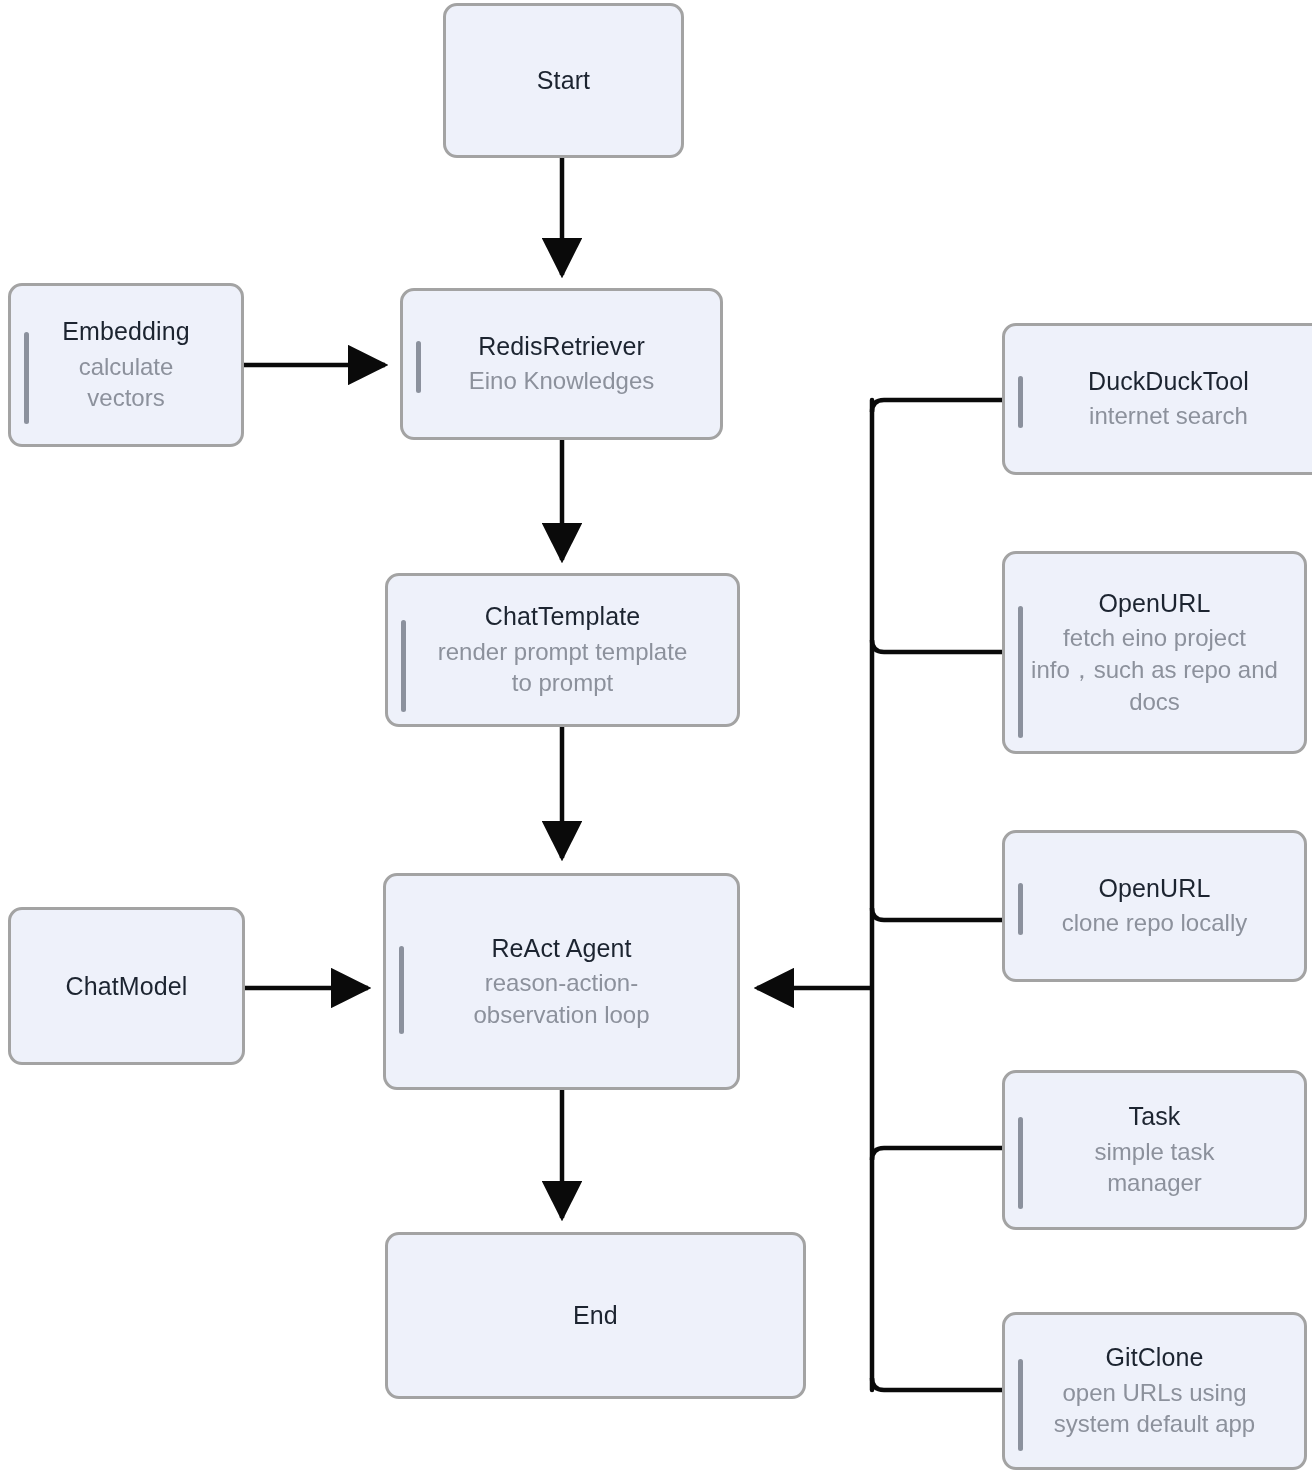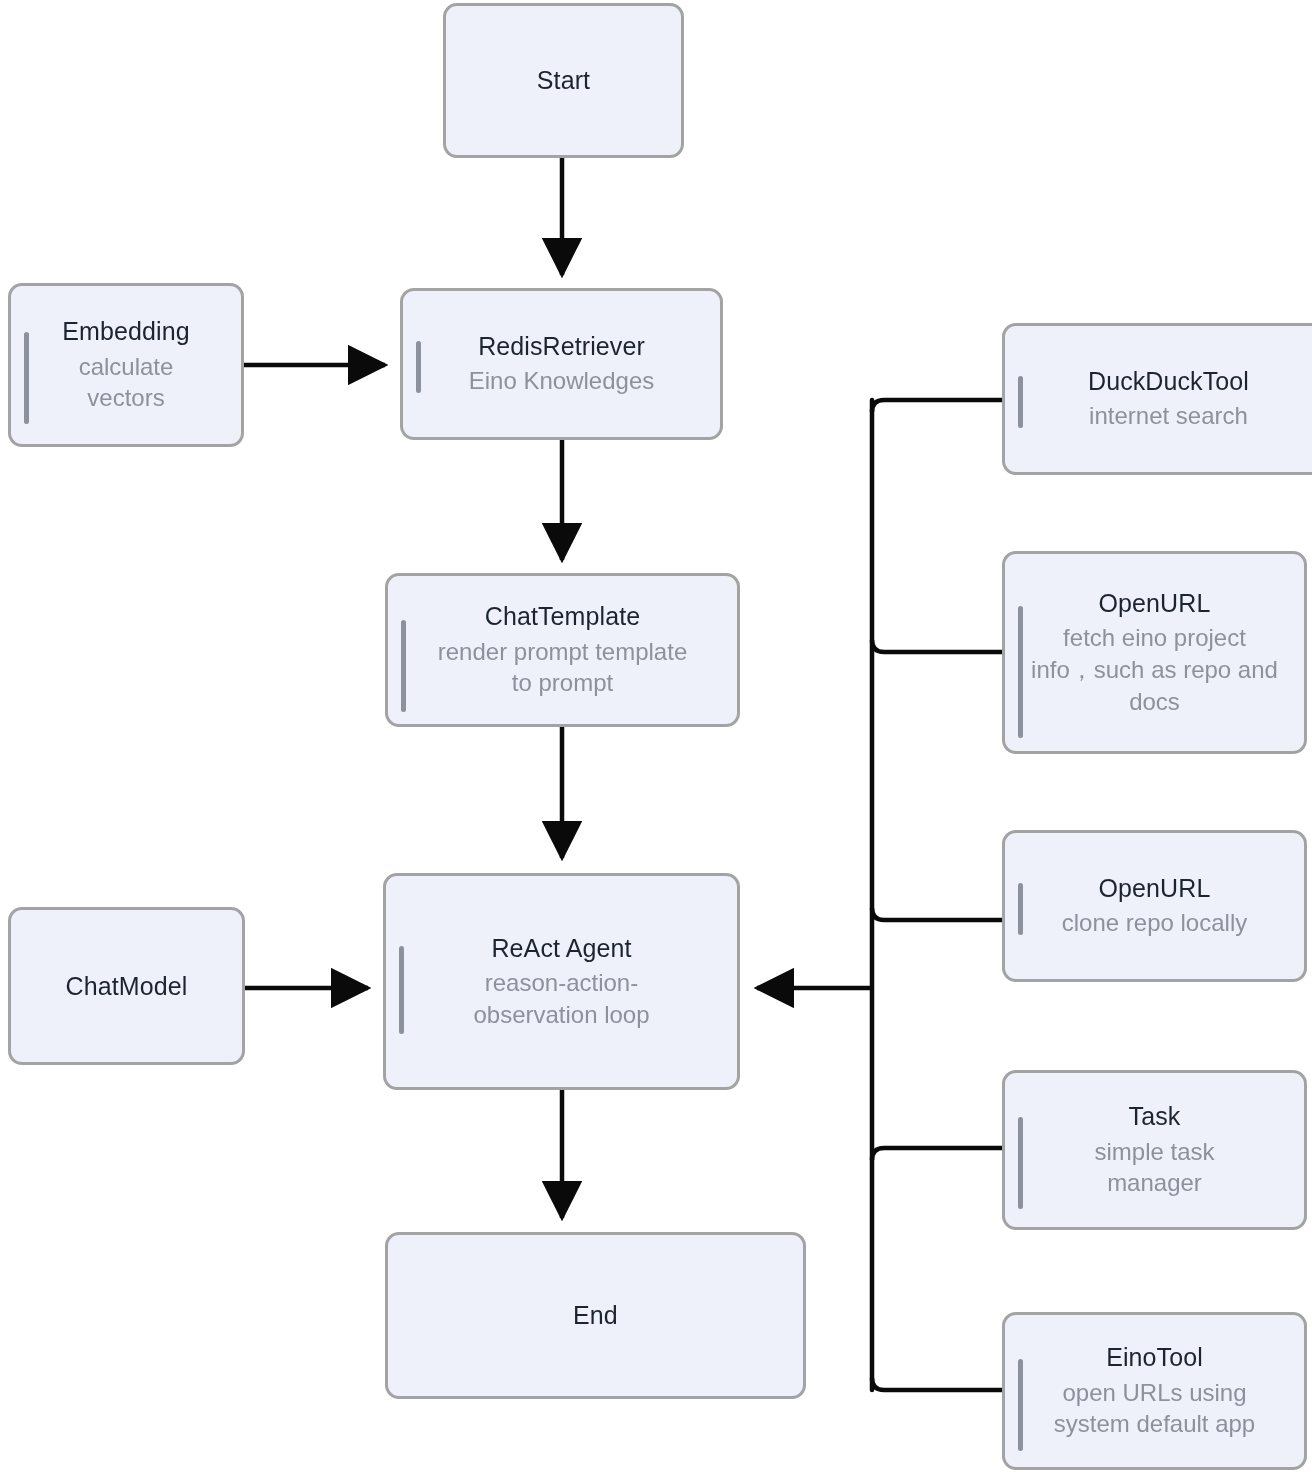--- a/index.html
+++ b/index.html
@@ -156,17 +156,17 @@
   </div>
 
   <div class="node" style="left:1002px; top:1070px; width:305px; height:160px;">
     <div class="accent" style="top:44px; height:92px;"></div>
     <div class="title">Task</div>
     <div class="subtitle" style="max-width:180px;">simple task manager</div>
   </div>
 
   <div class="node" style="left:1002px; top:1312px; width:305px; height:158px;">
     <div class="accent" style="top:44px; height:92px;"></div>
-    <div class="title">EinoTool</div>
+    <div class="title">GitClone</div>
     <div class="subtitle" style="max-width:262px;">open URLs using system default app</div>
   </div>
 
 </div>
 
 </body></html>

